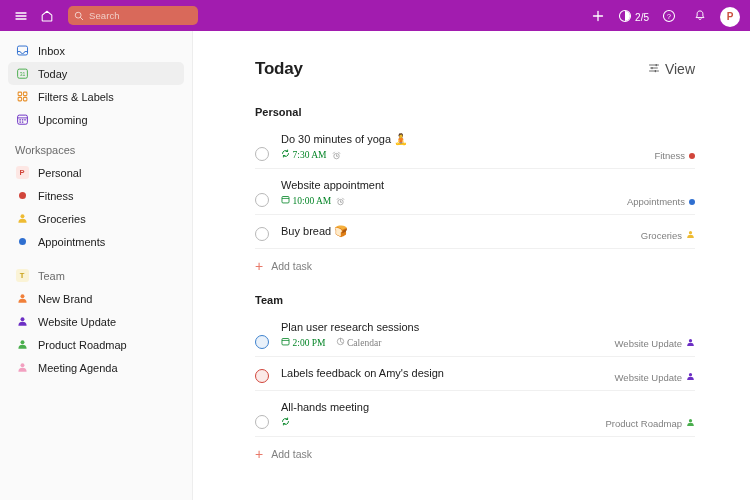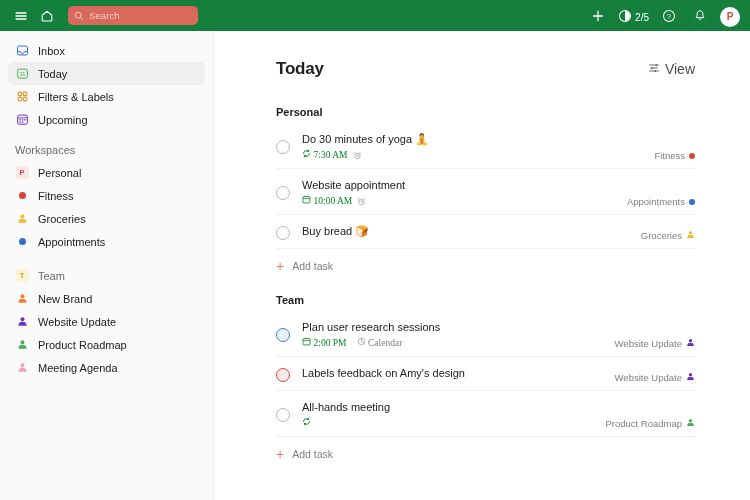--- a/index.html
+++ b/index.html
@@ -6,21 +6,21 @@
   html, body {
     width: 750px; height: 500px;
     font-family: "Liberation Sans", sans-serif;
     background: #ffffff;
     overflow: hidden;
   }
 
   
   #topbar {
     height: 31px;
-    background: #15803d;
+    background: #a21caf;
     display: flex;
     align-items: center;
     padding: 0 10px;
     position: relative;
   }
   .tb-icon {
     width: 22px; height: 22px;
     display: flex; align-items: center; justify-content: center;
     color: #fff;
     flex: 0 0 auto;
@@ -60,21 +60,21 @@
     font-size: 10px; font-weight: bold;
     display: flex; align-items: center; justify-content: center;
     border: 1.5px solid rgba(255,255,255,.6);
   }
 
   
   #body-wrap { display: flex; height: 469px; }
 
   
   #sidebar {
-    width: 214px;
+    width: 193px;
     background: #FAFAFA;
     border-right: 1px solid #EDEDED;
     padding: 8px 8px 0 8px;
     flex: 0 0 auto;
     overflow: hidden;
   }
   .nav-item {
     display: flex; align-items: center;
     gap: 9px;
     height: 23px;
@@ -123,21 +123,21 @@
     cursor: pointer;
   }
 
   .section-title {
     font-size: 11px; font-weight: bold; color: #202020;
     margin-bottom: 5px;
   }
 
   .task-row {
     display: flex;
-    align-items: center;
+    align-items: flex-end;
     padding: 9px 0 7px 0;
     border-bottom: 1px solid #F0F0F0;
     position: relative;
     min-height: 33px;
   }
   .checkbox {
     width: 14px; height: 14px;
     border-radius: 50%;
     border: 1.2px solid #b8b8b8;
     flex: 0 0 14px;

